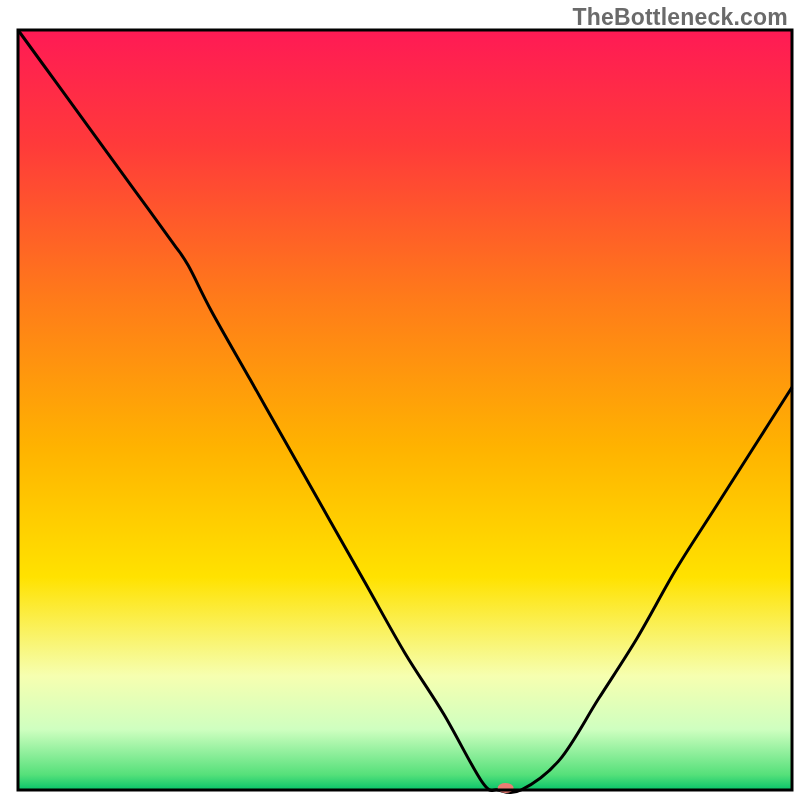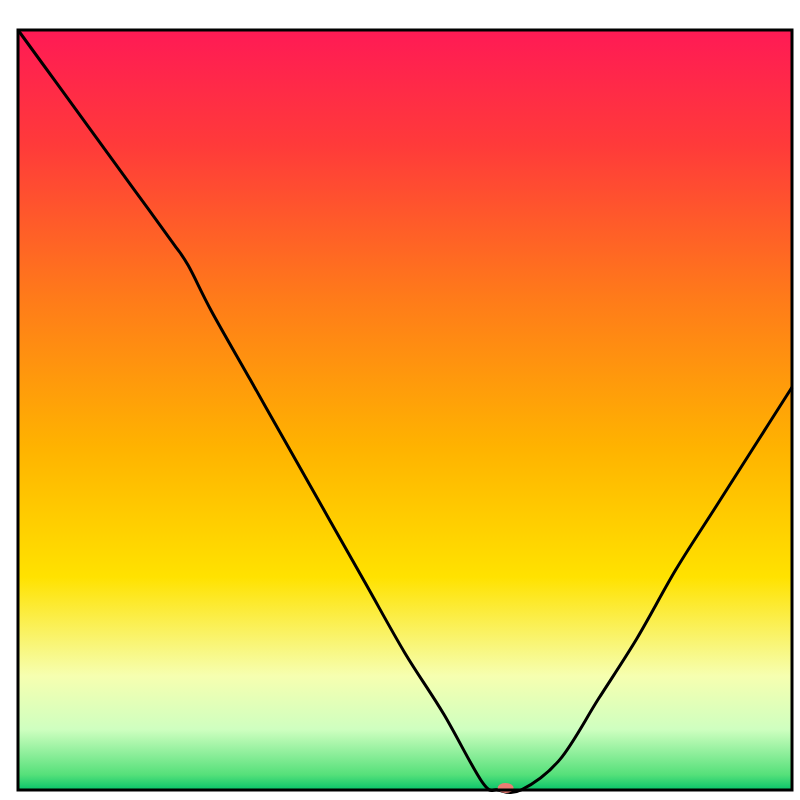--- a/index.html
+++ b/index.html
@@ -26,20 +26,21 @@
     z-index: 20;
   }
   svg {
     display: block;
   }
 </style>
 </head>
 <body>
 <div class="container">
 
+<div class="watermark">TheBottleneck.com</div>
 
 <svg id="chart-svg" width="800" height="800" viewBox="0 0 800 800">
   <defs>
     <linearGradient id="bg-grad" x1="0" y1="0" x2="0" y2="1">
           <stop offset="0%" stop-color="#ff1a55"></stop>
           <stop offset="15%" stop-color="#ff3a3a"></stop>
           <stop offset="35%" stop-color="#ff7a1a"></stop>
           <stop offset="55%" stop-color="#ffb300"></stop>
           <stop offset="72%" stop-color="#ffe200"></stop>
           <stop offset="85%" stop-color="#f6ffb0"></stop>

